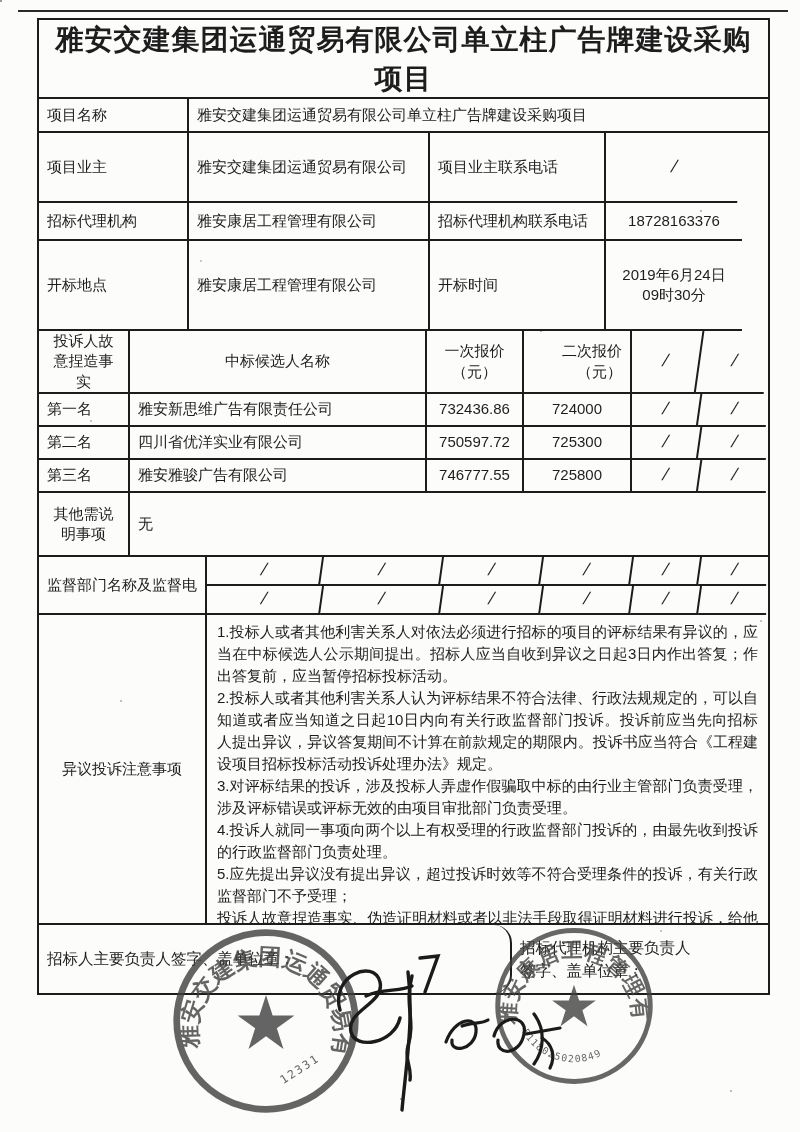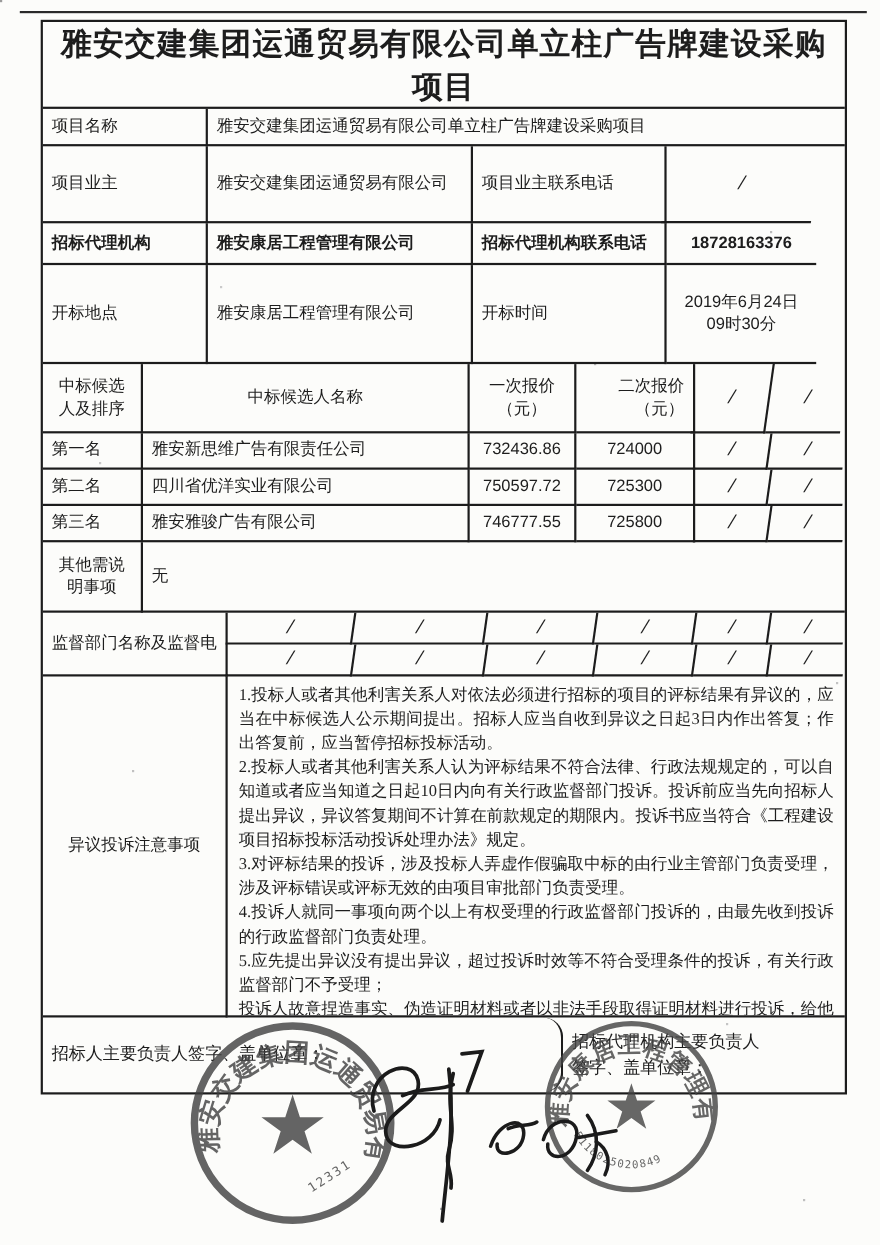--- a/index.html
+++ b/index.html
@@ -33,21 +33,21 @@
   .left { justify-content:flex-start; text-align:left; }
 
   .title-cell {
     width:729px; height:79px;
     border-bottom:2px solid #1c1c1c;
     display:flex; align-items:center; justify-content:center;
     text-align:center;
     font-size:28px; font-weight:600; letter-spacing:1px; line-height:39px;
     padding:0 14px;
   }
-  .h34 { height:34px; } .h70 { height:70px; } .h38 { height:38px;font-weight:bold; }
+  .h34 { height:34px; } .h70 { height:70px; } .h38 { height:38px; }
   .h90 { height:90px; } .h47 { height:47px; } .h63 { height:63px; }
   .h33 { height:33px; } .h64 { height:64px; } .h58 { height:58px; }
   .h310 { height:310px; } .h68 { height:68px; }
 
   .w150{width:150px;} .w579{width:579px;} .w241{width:241px;} .w202{width:176px;text-align:right;}
   .w136{width:136px;} .w91{width:91px;}  .w297{width:297px;text-align:center;} .w97{width:97px;}
   .w108{width:108px;text-align:right;} .w68c{width:68px;} .w638{width:638px;} .w168{width:168px;}
   .w115{width:115px;} .w120{width:120px;} .w100{width:100px;} .w90c{width:90px;} .w531{width:473px;border-radius:18px;} .w198{width:198px;border-radius:21px;}
 
   .slash { font-size:17px; font-style:italic; transform:skewX(-8deg); }
@@ -56,21 +56,20 @@
   .sup-right { display:flex; flex-direction:column; width:561px; }
   .sup-sub { display:flex; height:29px; }
   .sup-sub .cell { height:29px; }
 
   .notice-cell {
     width:561px; height:310px;
     border-bottom:2px solid #1c1c1c;
     padding:6px 10px 4px 10px;
     font-size:15px; line-height:22px;
     display:block;
-    font-family:Liberation Serif, serif;
   }
   .notice-cell p { margin:0; text-align:justify; }
 
   .sign-cell { font-size:15.5px; }
   .sign-left { padding-left:8px; }
   .sign-right { padding:6px 8px; line-height:23px; align-items:center; }
 
   .stamp { position:absolute; pointer-events:none; opacity:0.80; }
   .sig { position:absolute; pointer-events:none; }
 
@@ -111,21 +110,21 @@
 
   <div class="trow h90">
     <div class="cell w150 left h90">开标地点</div>
     <div class="cell w241 left h90">雅安康居工程管理有限公司</div>
     <div class="cell w202 left h90">开标时间</div>
     <div class="cell w136 center h90 last">2019年6月24日 09时30分</div>
   </div>
 
 
   <div class="trow h63">
-    <div class="cell w91 center h63">中标候选人及排序</div>
+    <div class="cell w91 center h63">投诉人故意捏造事实</div>
     <div class="cell w297 center h63">中标候选人名称</div>
     <div class="cell w97 center h63">一次报价（元）</div>
     <div class="cell w108 center h63">二次报价（元）</div>
     <div class="cell w68c center h63 slash">/</div>
     <div class="cell w68c center h63 last slash">/</div>
   </div>
 
   <div class="trow h33">
     <div class="cell w91 left h33">第一名</div>
     <div class="cell w297 left h33">雅安新思维广告有限责任公司</div>

